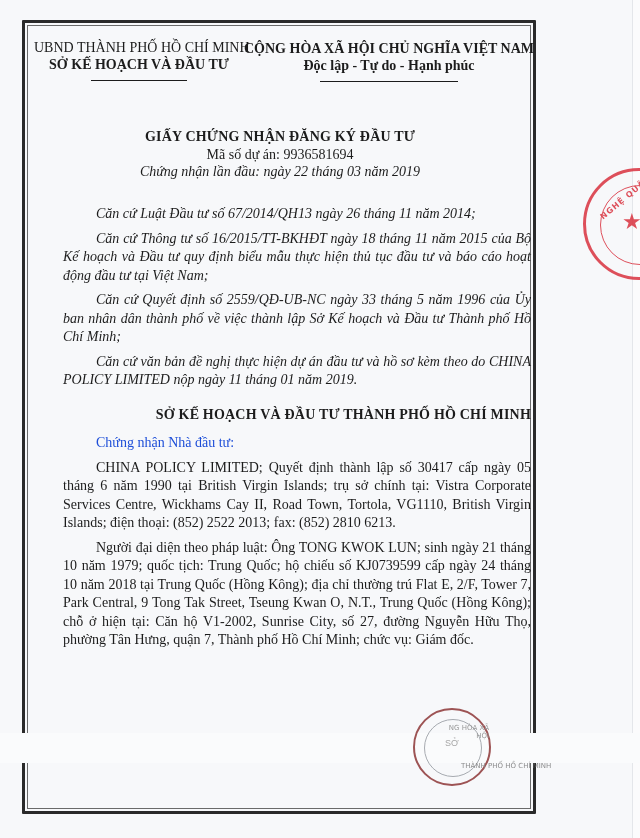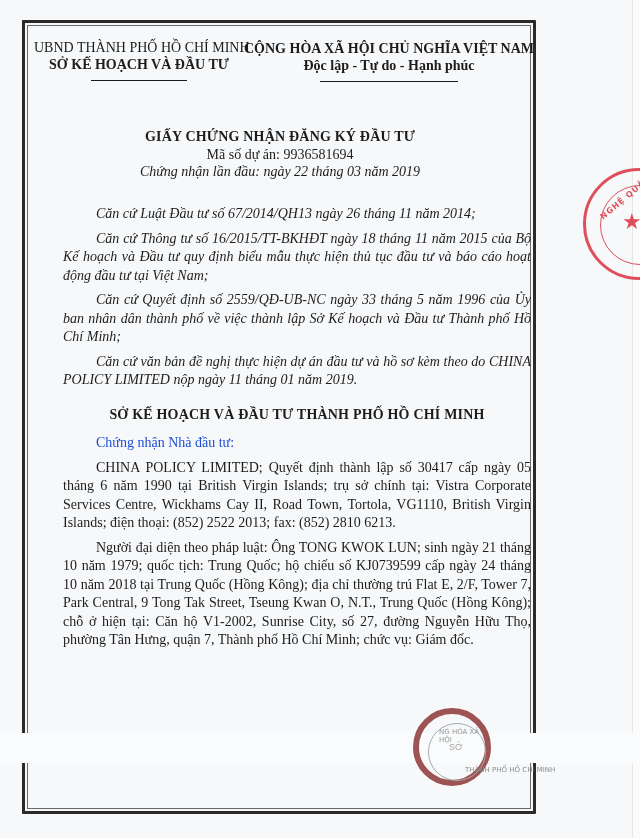--- a/index.html
+++ b/index.html
@@ -117,21 +117,21 @@
   }
   .para {
     text-align: justify;
     text-indent: 33px;
     margin: 0 0 6px 0;
   }
   .para.italic {
     font-style: italic;
   }
   .section-heading {
-    text-align: center;
+    text-align: right;
     font-weight: bold;
     font-size: 14px;
     margin: 16px 0 10px 0;
     letter-spacing: 0.2px;
   }
   .para.faint {
     color: #1d4ed8;
   }
   .stamp-red {
     position: absolute;
@@ -173,23 +173,24 @@
     color: #d9323f;
     font-family: "DejaVu Sans", sans-serif;
   }
   .stamp-gray {
     position: absolute;
     left: 413px;
     top: 708px;
     width: 78px;
     height: 78px;
     border-radius: 50%;
-    border: 6px solid #7f1d1d;
+    border: 2px solid #7f1d1d;
     box-sizing: border-box;
     opacity: 0.75;
+    text-align: right;
   }
   .stamp-gray::before {
     content: "";
     position: absolute;
     left: 9px;
     top: 9px;
     width: 56px;
     height: 56px;
     border-radius: 50%;
     border: 1px solid #8a8f96;

